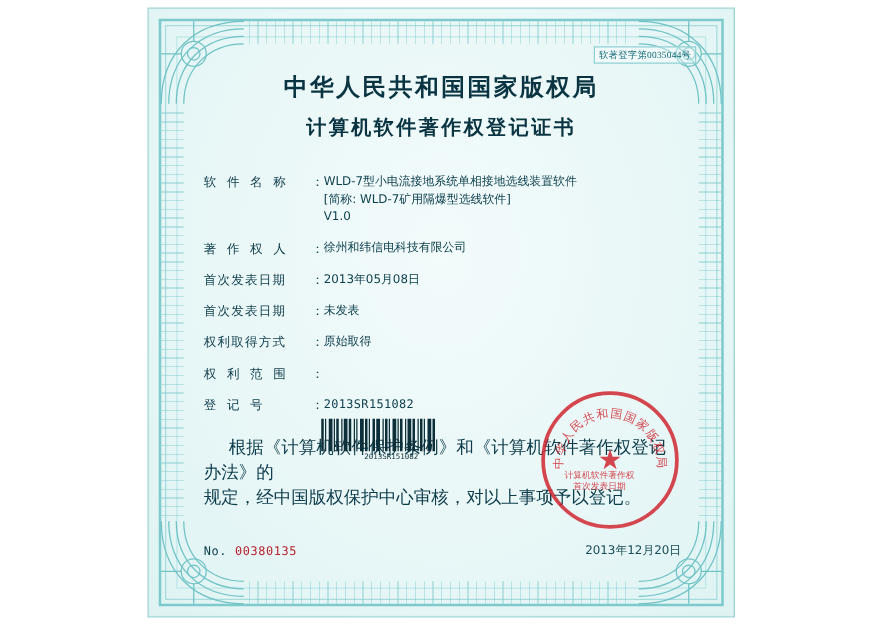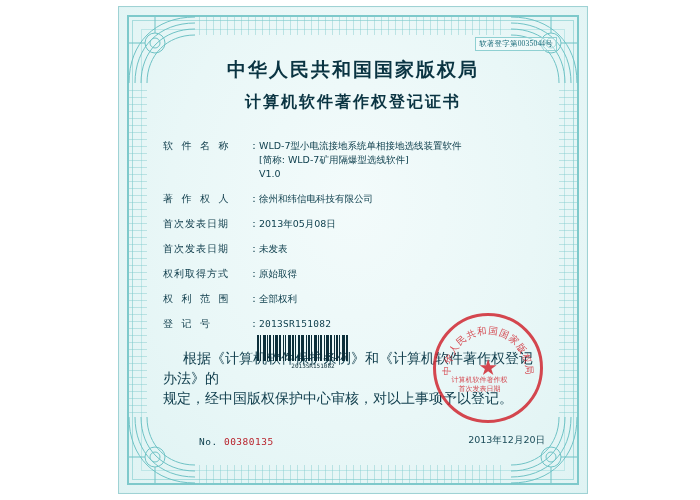--- a/index.html
+++ b/index.html
@@ -157,21 +157,21 @@
     position:absolute;left:0;right:17px;top:60px;text-align:center;
     color:#d0202a;font-size:7px;line-height:9px;
     font-family:"DejaVu Sans", sans-serif;
   }
 
   .footer{
     position:absolute;left:16px;right:14px;bottom:18px;
     display:flex;justify-content:space-between;align-items:flex-end;
     font-size:9.5px;color:#10414f;
   }
-  .footer .serial{font-family:"DejaVu Sans Mono", monospace;letter-spacing:.5px;margin-left:36px;}
+  .footer .serial{font-family:"DejaVu Sans Mono", monospace;letter-spacing:.5px;}
   .footer .serial b{color:#b8232c;font-weight:normal;}
   .footer .date{font-family:"DejaVu Sans", sans-serif;color:#1a4b58;}
 </style>
 </head>
 <body>
 
 <div class="page">
   <div class="cert">
 
     <div class="frame-outer"></div>
@@ -275,21 +275,20 @@
 
         <div class="row">
           <div class="lab tight">权利取得方式</div>
           <div class="colon">：</div>
           <div class="val">原始取得</div>
         </div>
 
         <div class="row">
           <div class="lab">权 利 范 围</div>
           <div class="colon">：</div>
-          <div class="val">全部权利</div>
         </div>
 
         <div class="row">
           <div class="lab">登 记 号</div>
           <div class="colon">：</div>
           <div class="val num">2013SR151082</div>
         </div>
 
       </div>
 

